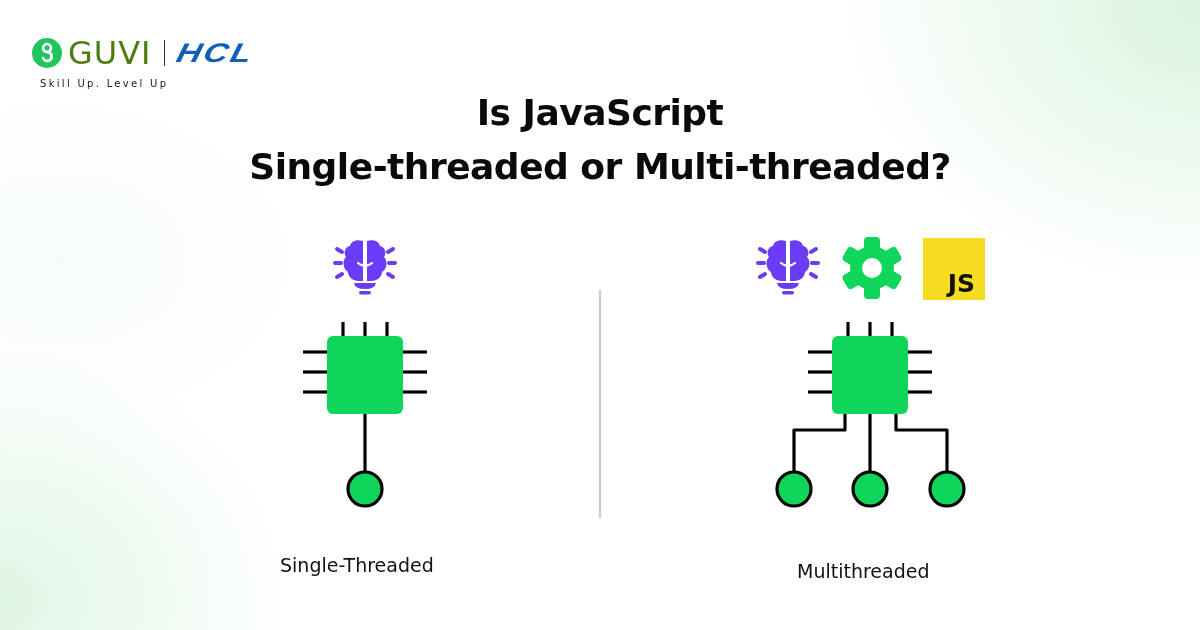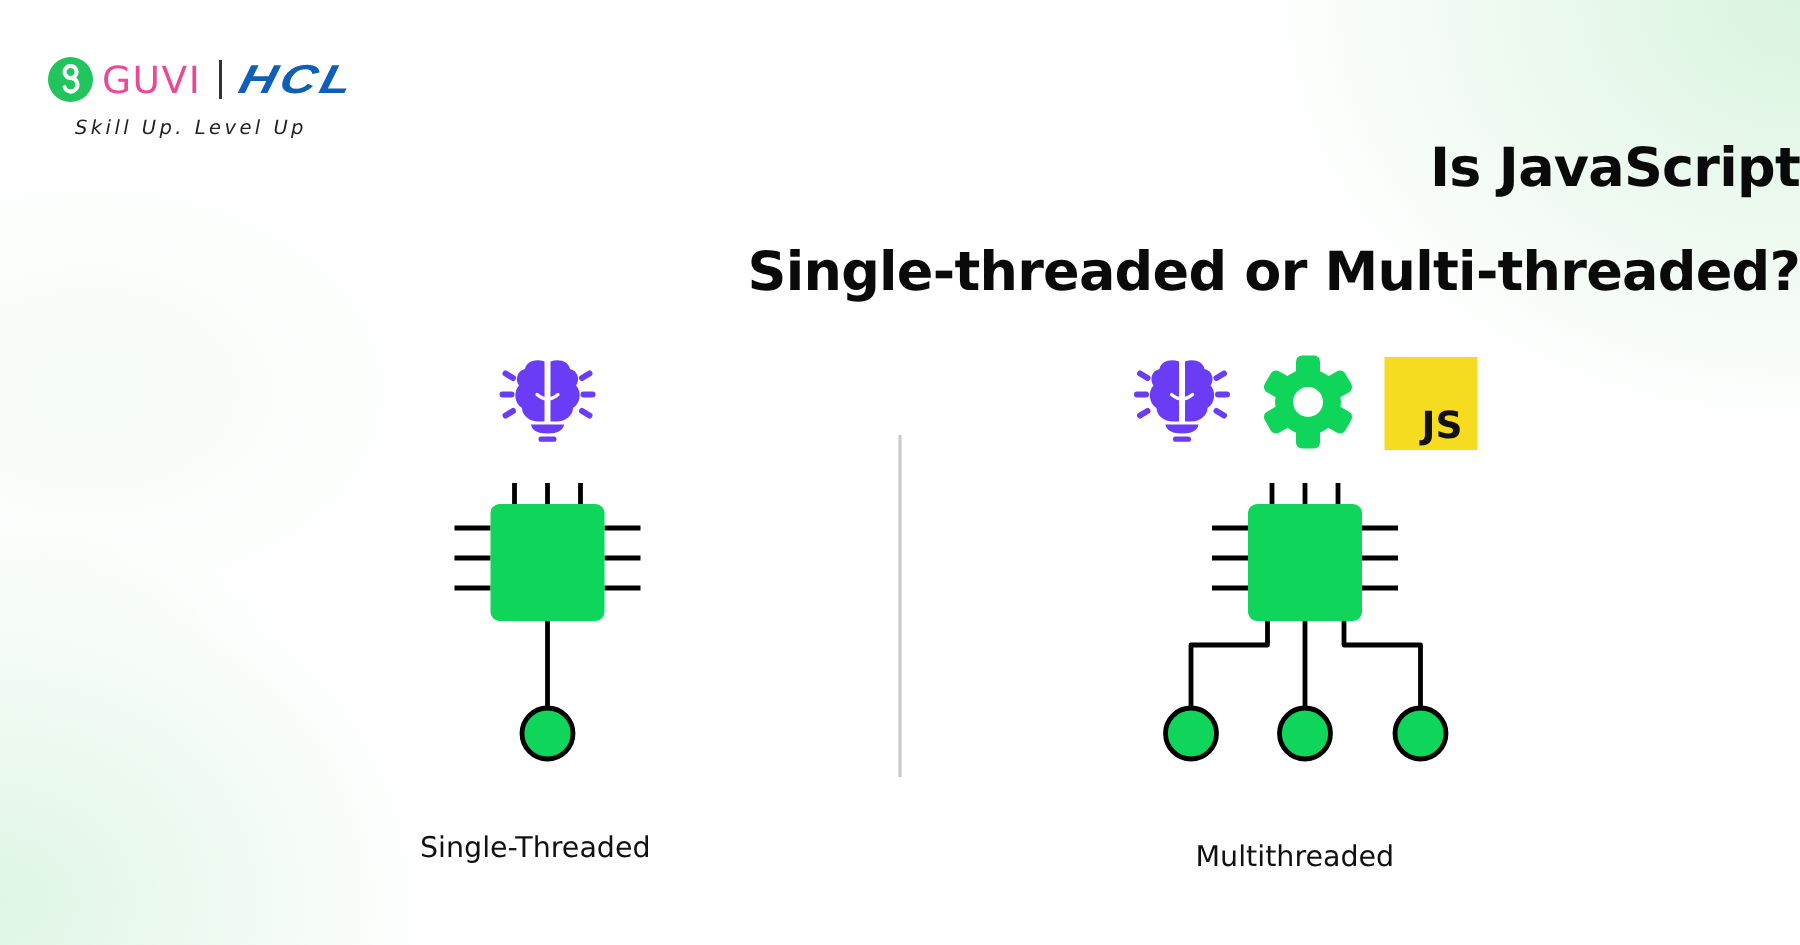--- a/index.html
+++ b/index.html
@@ -13,35 +13,35 @@
       radial-gradient(ellipse 380px 260px at 60px 260px, rgba(240,250,242,0.6), rgba(255,255,255,0) 70%),
       #ffffff;
     color: #000;
   }
   .logo { position: absolute; left: 32px; top: 38px; }
   .logo-row { display: flex; align-items: center; height: 30px; }
   .guvi-mark {
     width: 30px; height: 30px; border-radius: 50%;
     background: #21c45d; display: flex; align-items: center; justify-content: center;
   }
-  .guvi-text { font-size: 25px; font-weight: 400; letter-spacing: 1px; margin-left: 6px; color: #ec4899; font-family: "DejaVu Sans", sans-serif; }
+  .guvi-text { font-size: 32px; font-weight: 400; letter-spacing: 1px; margin-left: 6px; color: #4d7c0f; font-family: "DejaVu Sans", sans-serif; }
   .logo-sep { width: 1.5px; height: 26px; background: #333; margin: 0 12px 0 12px; }
   .hcl-text {
     font-size: 27px; font-weight: 900; font-style: italic; color: #0f5fb8;
     font-family: "Liberation Sans", sans-serif; letter-spacing: 2px; transform: skewX(-14deg) scaleX(1.25);
     transform-origin: left center; display: inline-block;
   }
-  .tagline { font-size: 13px; letter-spacing: 2.3px; color: #222; margin-top: 10px; margin-left: 18px; font-family: "DejaVu Sans", sans-serif; font-style: italic; }
+  .tagline { font-size: 10px; letter-spacing: 2.3px; color: #222; margin-top: 10px; margin-left: 8px; font-family: "DejaVu Sans", sans-serif; }
   .title {
-    position: absolute; left: 0; width: 1200px; text-align: right;
+    position: absolute; left: 0; width: 1200px; text-align: center;
     font-family: "DejaVu Sans", sans-serif; font-weight: bold; color: #0a0a0a;
     font-size: 36px; letter-spacing: -0.5px;
   }
   .title.l1 { top: 92px; }
-  .title.l2 { top: 161px; }
+  .title.l2 { top: 146px; }
   .divider { position: absolute; left: 599px; top: 290px; width: 1.5px; height: 228px; background: #c8c8c8; }
   .panel-label {
     position: absolute; font-family: "DejaVu Sans", sans-serif; font-size: 19px; color: #111;
   }
   svg { position: absolute; left: 0; top: 0; }
 </style>
 </head>
 <body>
 
 <div class="logo">

